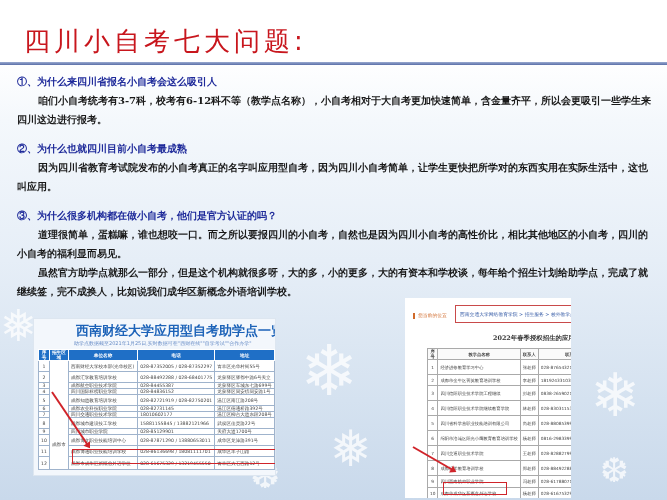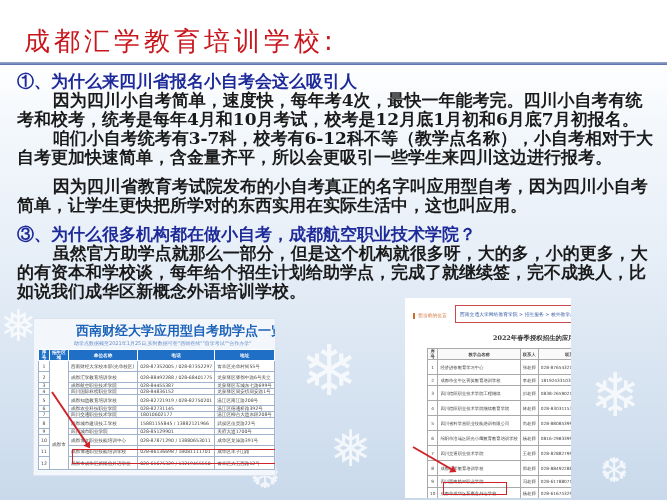--- a/index.html
+++ b/index.html
@@ -10,21 +10,21 @@
       background: linear-gradient(180deg, #ffffff 0px, #ffffff 60px, #f4f8fc 120px, #e6eef7 260px, #d5e2f0 400px, #c9d9eb 500px);
     }
     .snow { position: absolute; color: rgba(255,255,255,0.75); pointer-events: none; font-family: "DejaVu Sans", sans-serif; }
     .title-wrap { position: absolute; left: 0; top: 0; width: 667px; height: 64px; background: #fff; }
     .title {
       position: absolute; left: 24px; top: 24px;
       font-family: "DejaVu Sans", sans-serif;
       font-size: 26px; color: #c8161d; letter-spacing: 4px; font-weight: normal;
     }
     .title-rule { position: absolute; left: 0; top: 62px; width: 667px; height: 3px; background: linear-gradient(180deg, #9aaad0, #5a6fa8); }
-    .content { position: absolute; left: 17px; top: 72px; width: 640px; font-size: 17px; line-height: 19px; color: #111; }
+    .content { position: absolute; left: 17px; top: 72px; width: 640px; font-size: 10px; line-height: 19px; color: #111; }
     .q { color: #1e2a9a; font-weight: bold; }
     .p { text-indent: 2.1em; font-weight: bold; color: #1a1a1a; }
     .gap { height: 10px; }
 
     
     .img-left { position: absolute; left: 33px; top: 318px; width: 243px; height: 158px; background: #f3f7fc; overflow: hidden; border: 1px solid #dde6f0; }
     .img-left .h { font-family: "DejaVu Sans", sans-serif; font-weight: bold; color: #1d63b8; font-size: 13px; position: absolute; left: 42px; top: 3px; white-space: nowrap; }
     .img-left .sub { position: absolute; left: 40px; top: 21px; font-size: 5px; color: #6b8fc8; white-space: nowrap; font-family: "DejaVu Sans", sans-serif; }
     table.t1 { position: absolute; left: 4px; top: 30px; border-collapse: collapse; font-family: "DejaVu Sans", sans-serif; font-size: 4.6px; color: #444; }
     table.t1 th { background: #1f6fc6; color: #fff; height: 9px; border: 1px solid #fff; padding: 0 2px; font-weight: bold; }
@@ -49,37 +49,38 @@
 <body>
 
 <div class="snow" style="left:300px;top:330px;font-size:70px;">❄</div>
 <div class="snow" style="left:330px;top:420px;font-size:50px;">❅</div>
 <div class="snow" style="left:590px;top:360px;font-size:60px;">❄</div>
 <div class="snow" style="left:600px;top:450px;font-size:34px;">❆</div>
 <div class="snow" style="left:0px;top:300px;font-size:44px;">❅</div>
 <div class="snow" style="left:250px;top:455px;font-size:36px;">❆</div>
 
 <header class="title-wrap">
-  <h1 class="title">成都汇学教育培训学校:</h1>
+  <h1 class="title">四川小自考七大问题:</h1>
   <div class="title-rule"></div>
 </header>
 
 <main class="content">
   <section>
     <div class="q">①、为什么来四川省报名小自考会这么吸引人</div>
-    <p class="p">因为四川小自考简单，速度快，每年考4次，最快一年能考完。四川小自考有统考和校考，统考是每年4月和10月考试，校考是12月底1月初和6月底7月初报名。</p>
     <p class="p">咱们小自考统考有3-7科，校考有6-12科不等（教学点名称），小自考相对于大自考更加快速简单，含金量齐平，所以会更吸引一些学生来四川这边进行报考。</p>
   </section>
   <div class="gap"></div>
   <section>
+    <div class="q">②、为什么也就四川目前小自考最成熟</div>
     <p class="p">因为四川省教育考试院发布的小自考真正的名字叫应用型自考，因为四川小自考简单，让学生更快把所学对的东西实用在实际生活中，这也叫应用。</p>
   </section>
   <div class="gap"></div>
   <section>
-    <div class="q">③、为什么很多机构都在做小自考，成都航空职业技术学院？</div>
+    <div class="q">③、为什么很多机构都在做小自考，他们是官方认证的吗？</div>
+    <p class="p">道理很简单，蛋糕嘛，谁也想咬一口。而之所以要报四川的小自考，自然也是因为四川小自考的高性价比，相比其他地区的小自考，四川的小自考的福利显而易见。</p>
     <p class="p">虽然官方助学点就那么一部分，但是这个机构就很多呀，大的多，小的更多，大的有资本和学校谈，每年给个招生计划给助学点，完成了就继续签，完不成换人，比如说我们成华区新概念外语培训学校。</p>
   </section>
 </main>
 
 <figure class="img-left">
   <div class="h">西南财经大学应用型自考助学点一览表</div>
   <div class="sub">助学点数据截至2021年1月25日,实时数据可在"西财在线""自学考试""合作办学"</div>
   <table class="t1">
     <thead>
       <tr>

